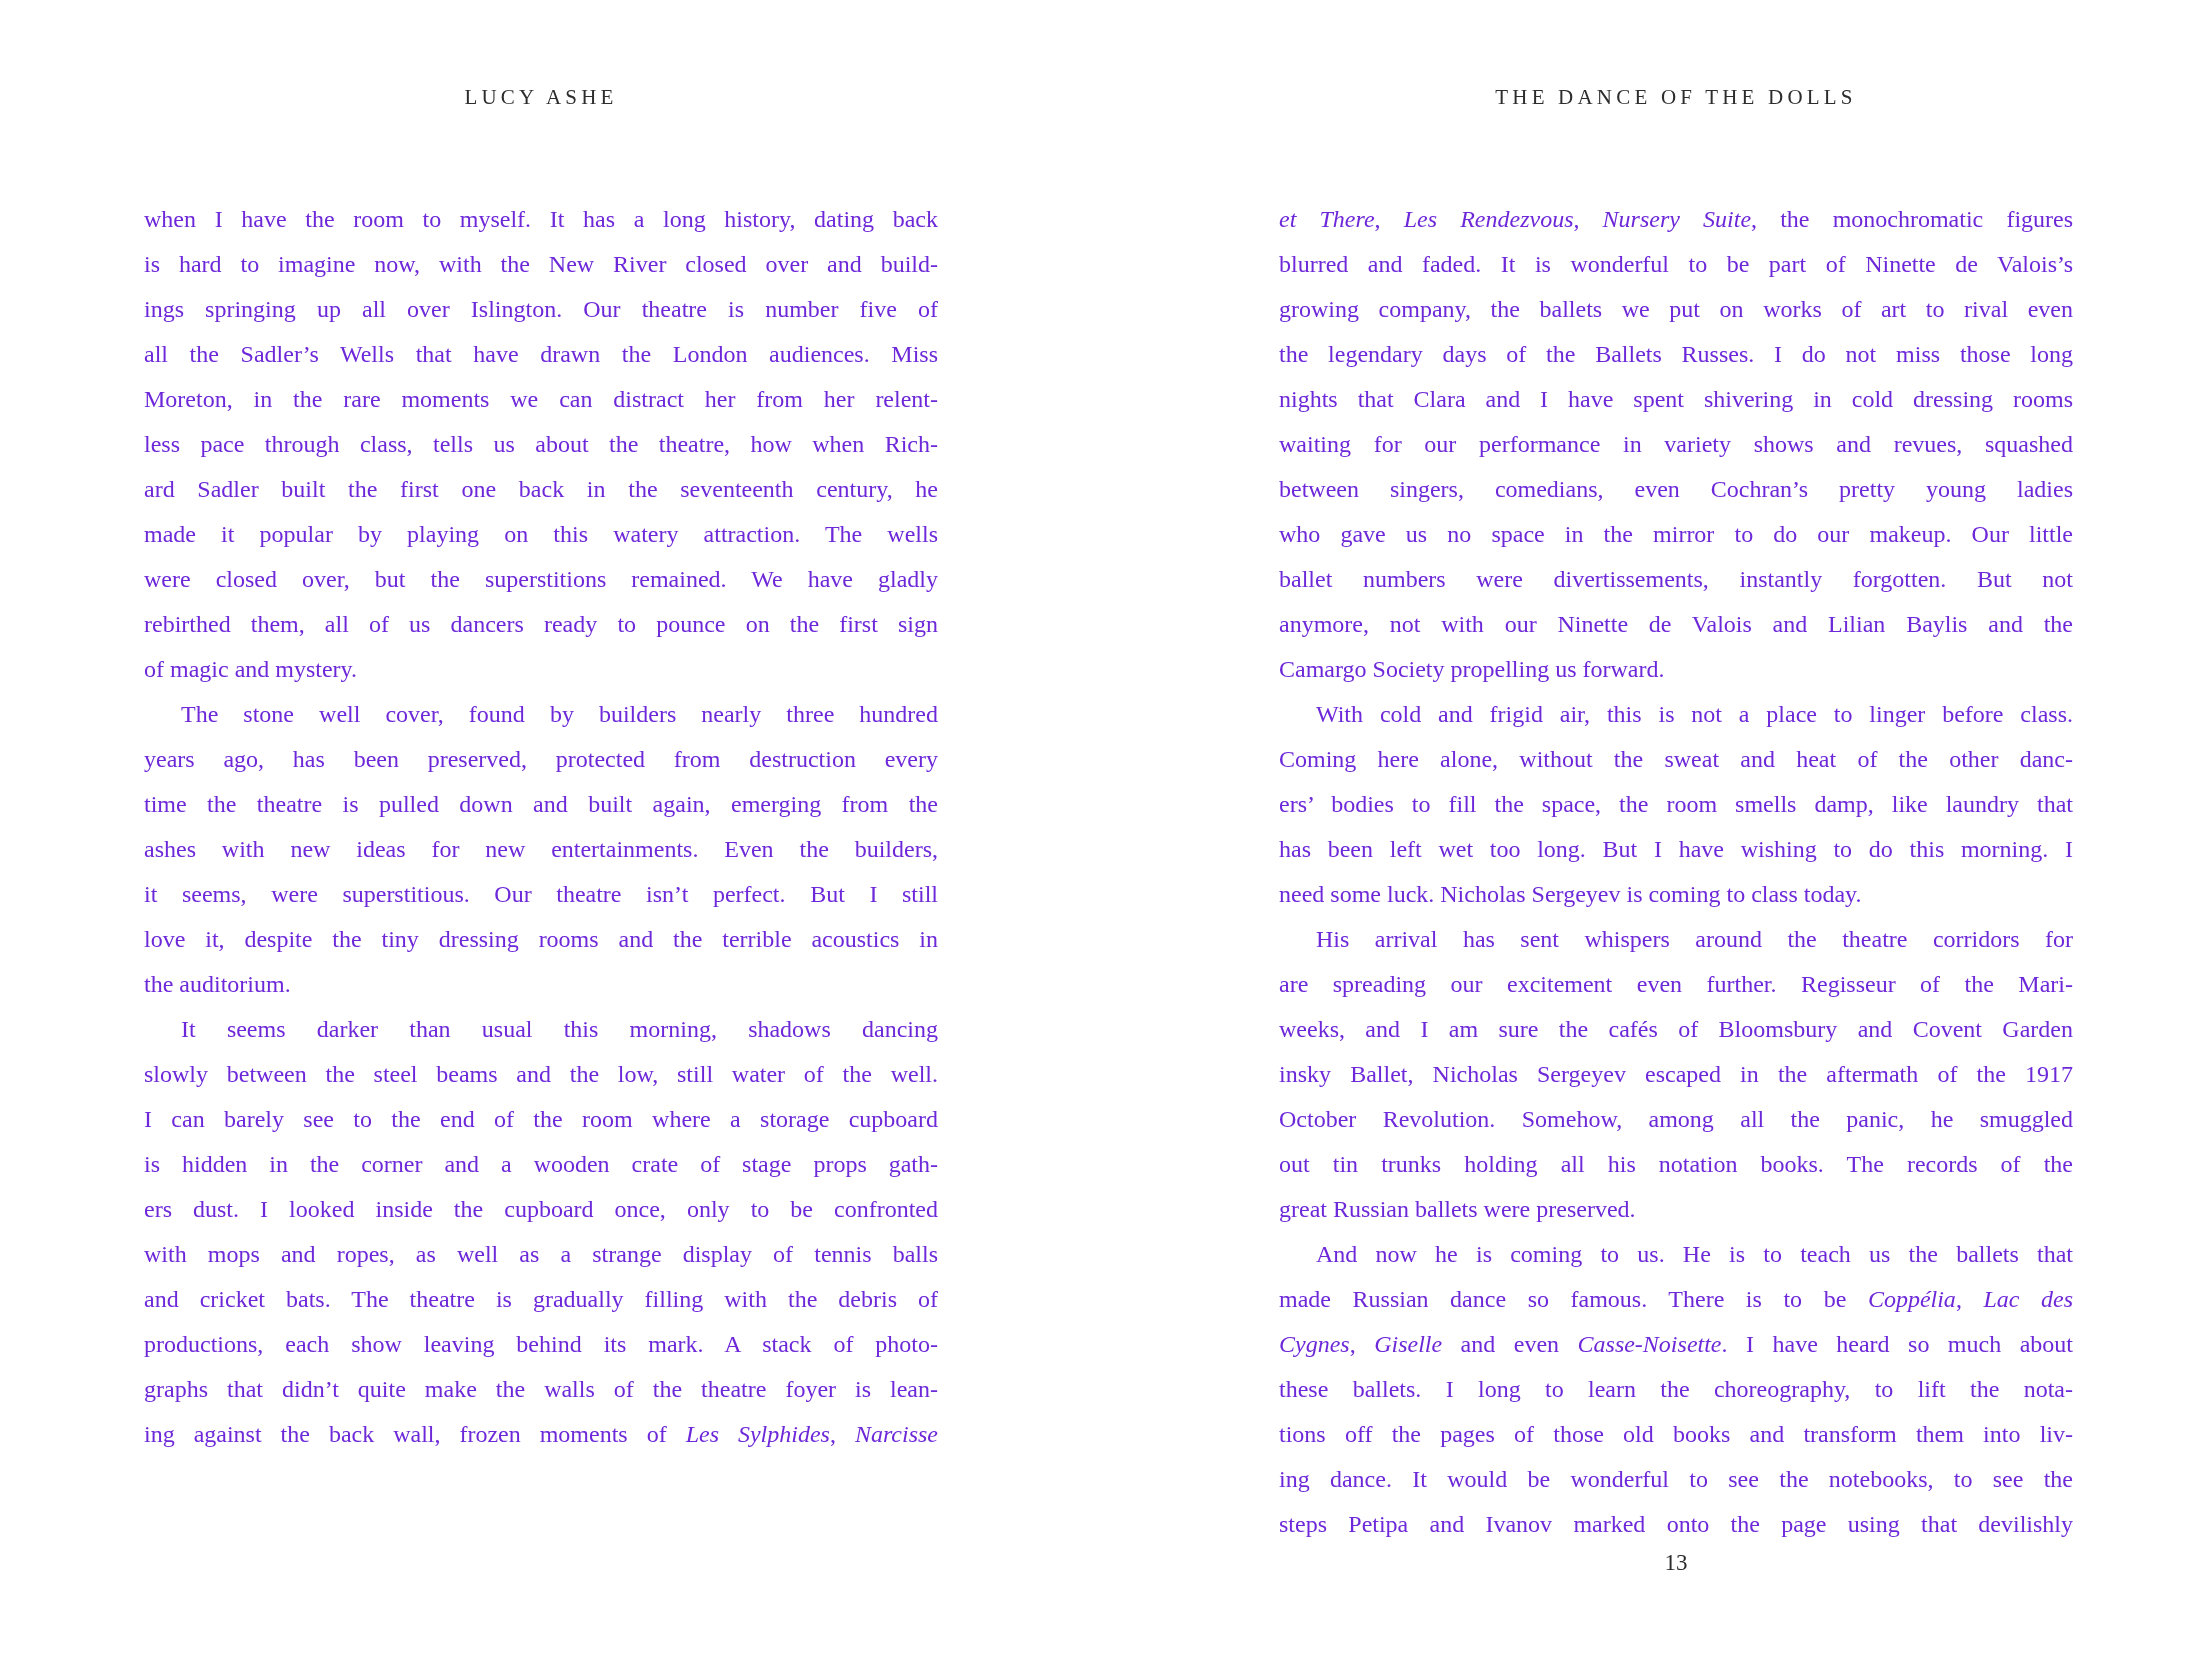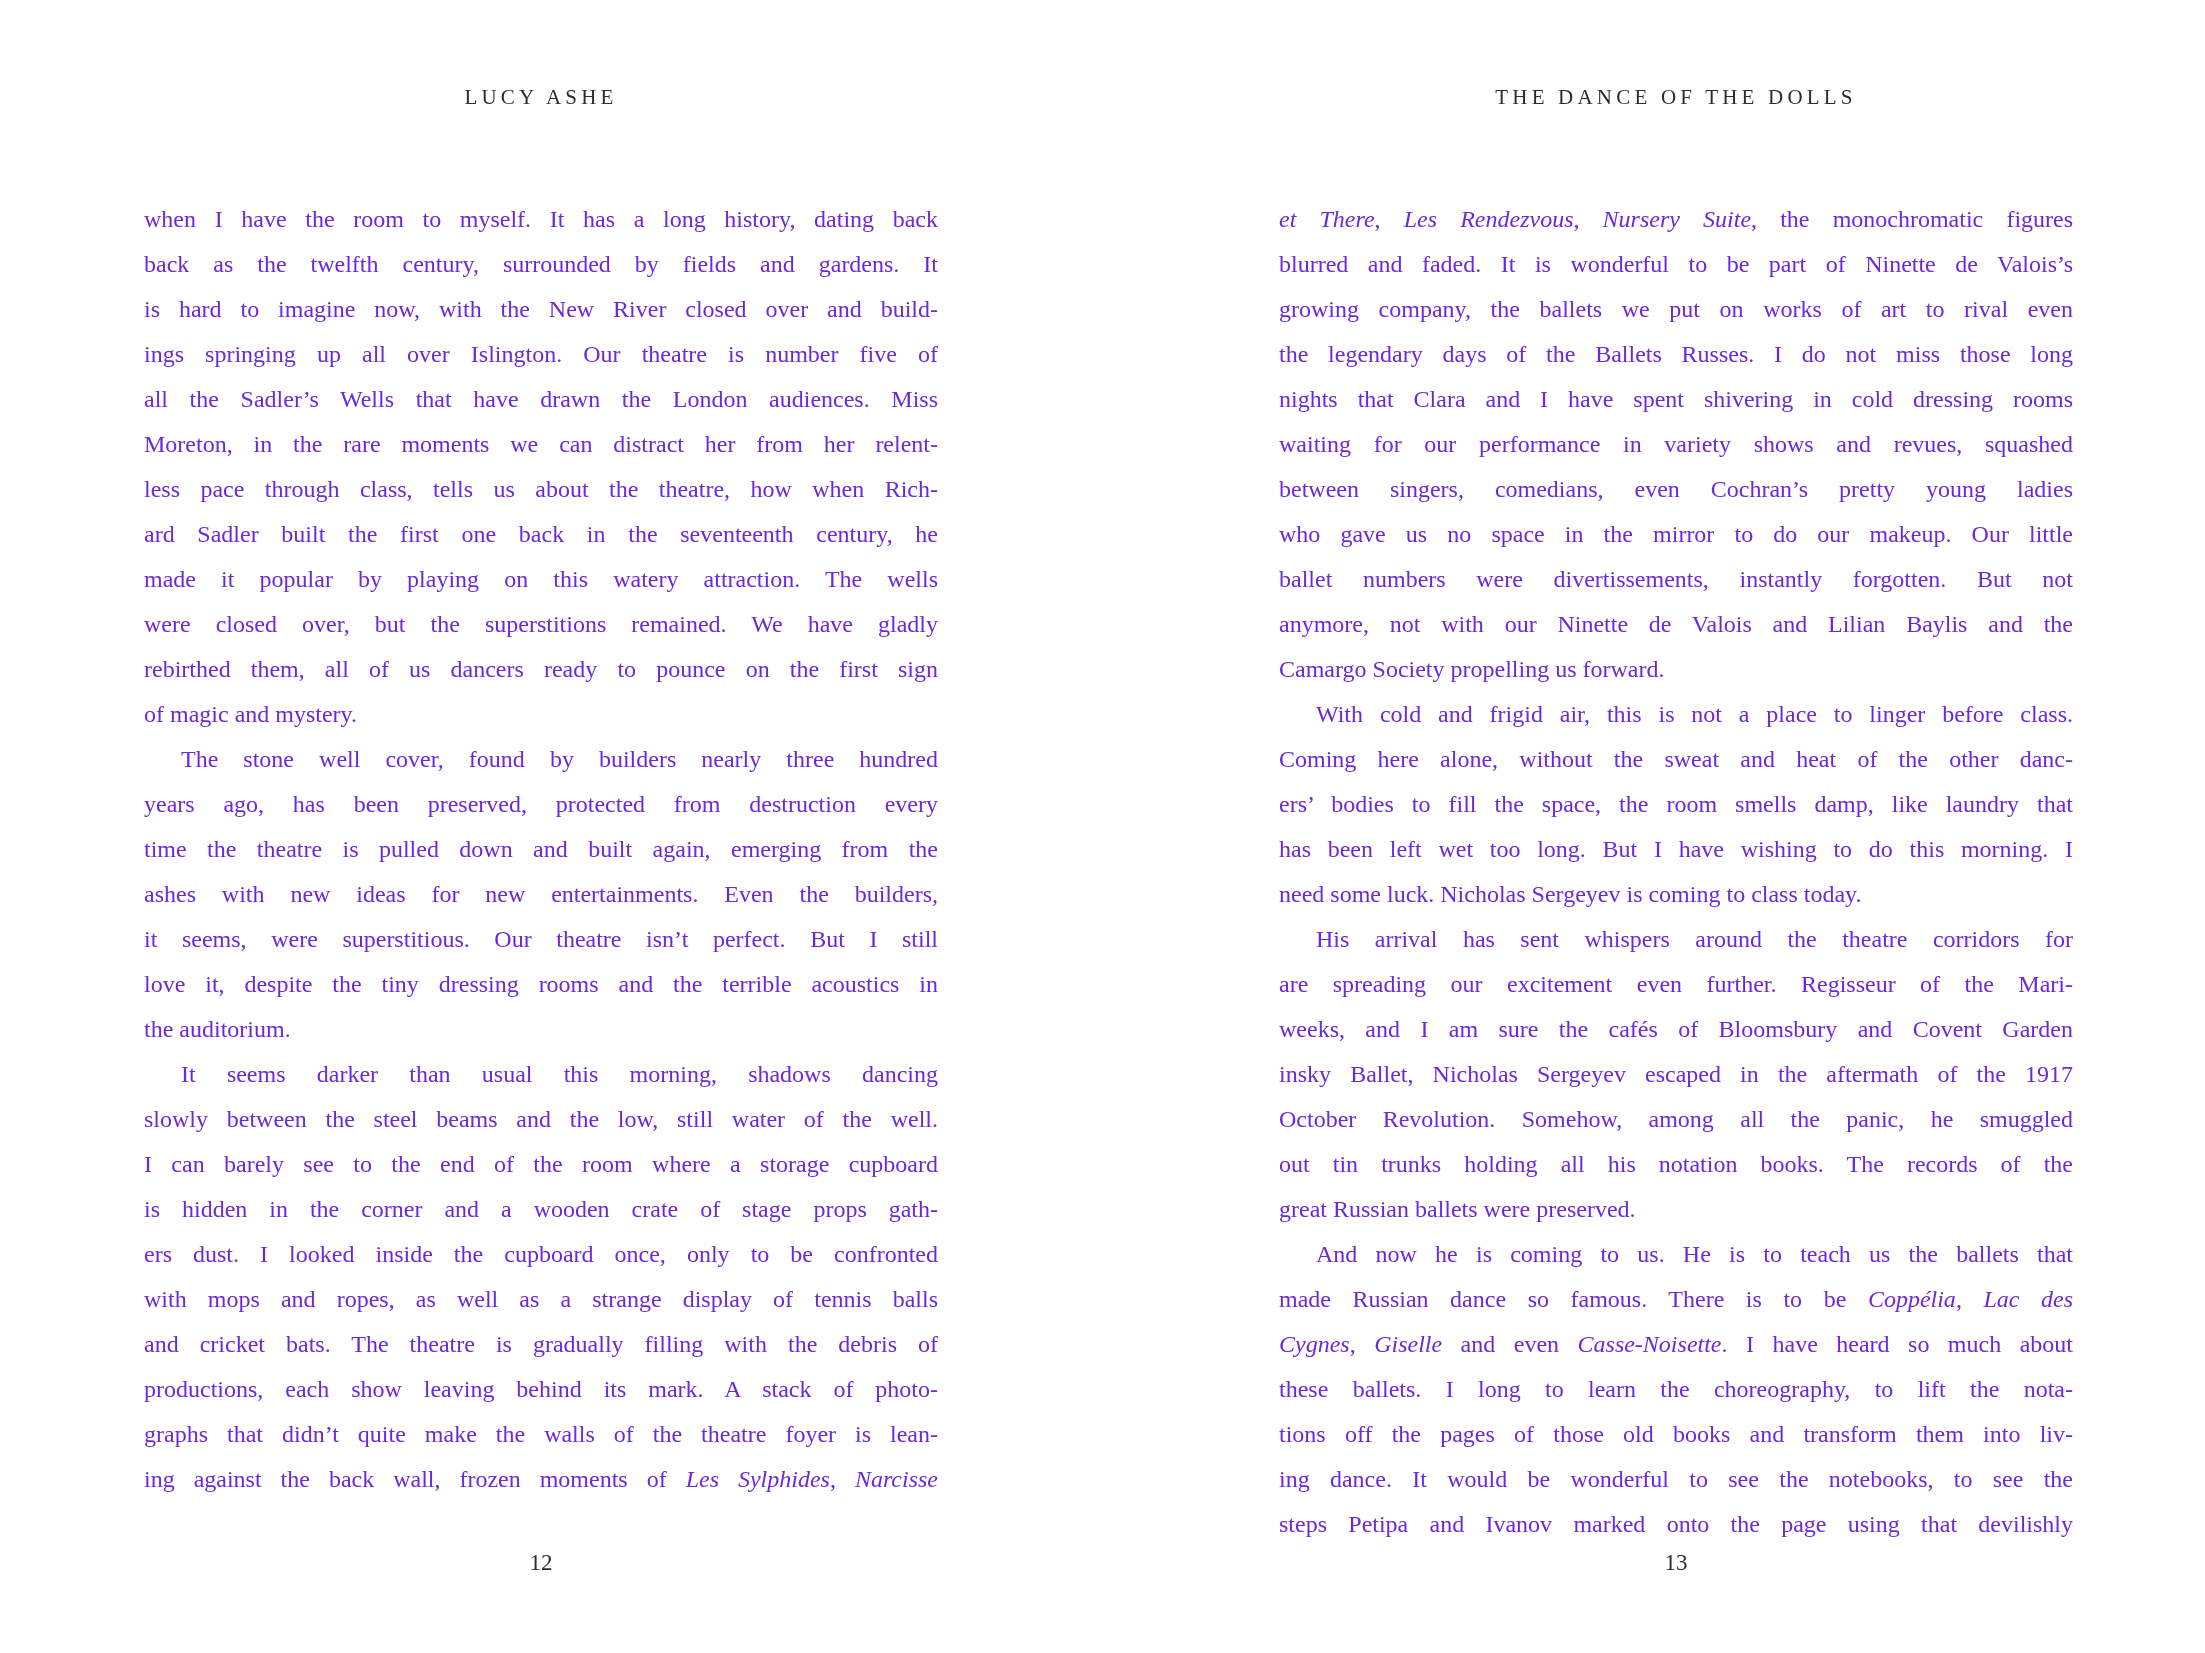--- a/index.html
+++ b/index.html
@@ -53,21 +53,20 @@
   }
 </style>
 </head>
 <body>
 
 <div class="page left">
   <div class="column">
     <div class="running-head">LUCY ASHE</div>
     <div class="text-block">
         <div class="line"><span>when I have the room to myself. It has a long history, dating back</span></div>
-        <div class="line"><span>back as the twelfth century, surrounded by fields and gardens. It</span></div>
         <div class="line"><span>is hard to imagine now, with the New River closed over and build-</span></div>
         <div class="line"><span>ings springing up all over Islington. Our theatre is number five of</span></div>
         <div class="line"><span>all the Sadler’s Wells that have drawn the London audiences. Miss</span></div>
         <div class="line"><span>Moreton, in the rare moments we can distract her from her relent-</span></div>
         <div class="line"><span>less pace through class, tells us about the theatre, how when Rich-</span></div>
         <div class="line"><span>ard Sadler built the first one back in the seventeenth century, he</span></div>
         <div class="line"><span>made it popular by playing on this watery attraction. The wells</span></div>
         <div class="line"><span>were closed over, but the superstitions remained. We have gladly</span></div>
         <div class="line"><span>rebirthed them, all of us dancers ready to pounce on the first sign</span></div>
         <div class="line par-end"><span>of magic and mystery.</span></div>
@@ -82,21 +81,20 @@
         <div class="line"><span>slowly between the steel beams and the low, still water of the well.</span></div>
         <div class="line"><span>I can barely see to the end of the room where a storage cupboard</span></div>
         <div class="line"><span>is hidden in the corner and a wooden crate of stage props gath-</span></div>
         <div class="line"><span>ers dust. I looked inside the cupboard once, only to be confronted</span></div>
         <div class="line"><span>with mops and ropes, as well as a strange display of tennis balls</span></div>
         <div class="line"><span>and cricket bats. The theatre is gradually filling with the debris of</span></div>
         <div class="line"><span>productions, each show leaving behind its mark. A stack of photo-</span></div>
         <div class="line"><span>graphs that didn’t quite make the walls of the theatre foyer is lean-</span></div>
         <div class="line"><span>ing against the back wall, frozen moments of </span><em>Les Sylphides</em><span>, </span><em>Narcisse</em></div>
       </div>
-    <div class="folio">12</div>
   </div>
 </div>
 
 <div class="page right">
   <div class="column">
     <div class="running-head">THE DANCE OF THE DOLLS</div>
     <div class="text-block">
         <div class="line"><em>et There</em><span>, </span><em>Les Rendezvous</em><span>, </span><em>Nursery Suite</em><span>, the monochromatic figures</span></div>
         <div class="line"><span>blurred and faded. It is wonderful to be part of Ninette de Valois’s</span></div>
         <div class="line"><span>growing company, the ballets we put on works of art to rival even</span></div>

